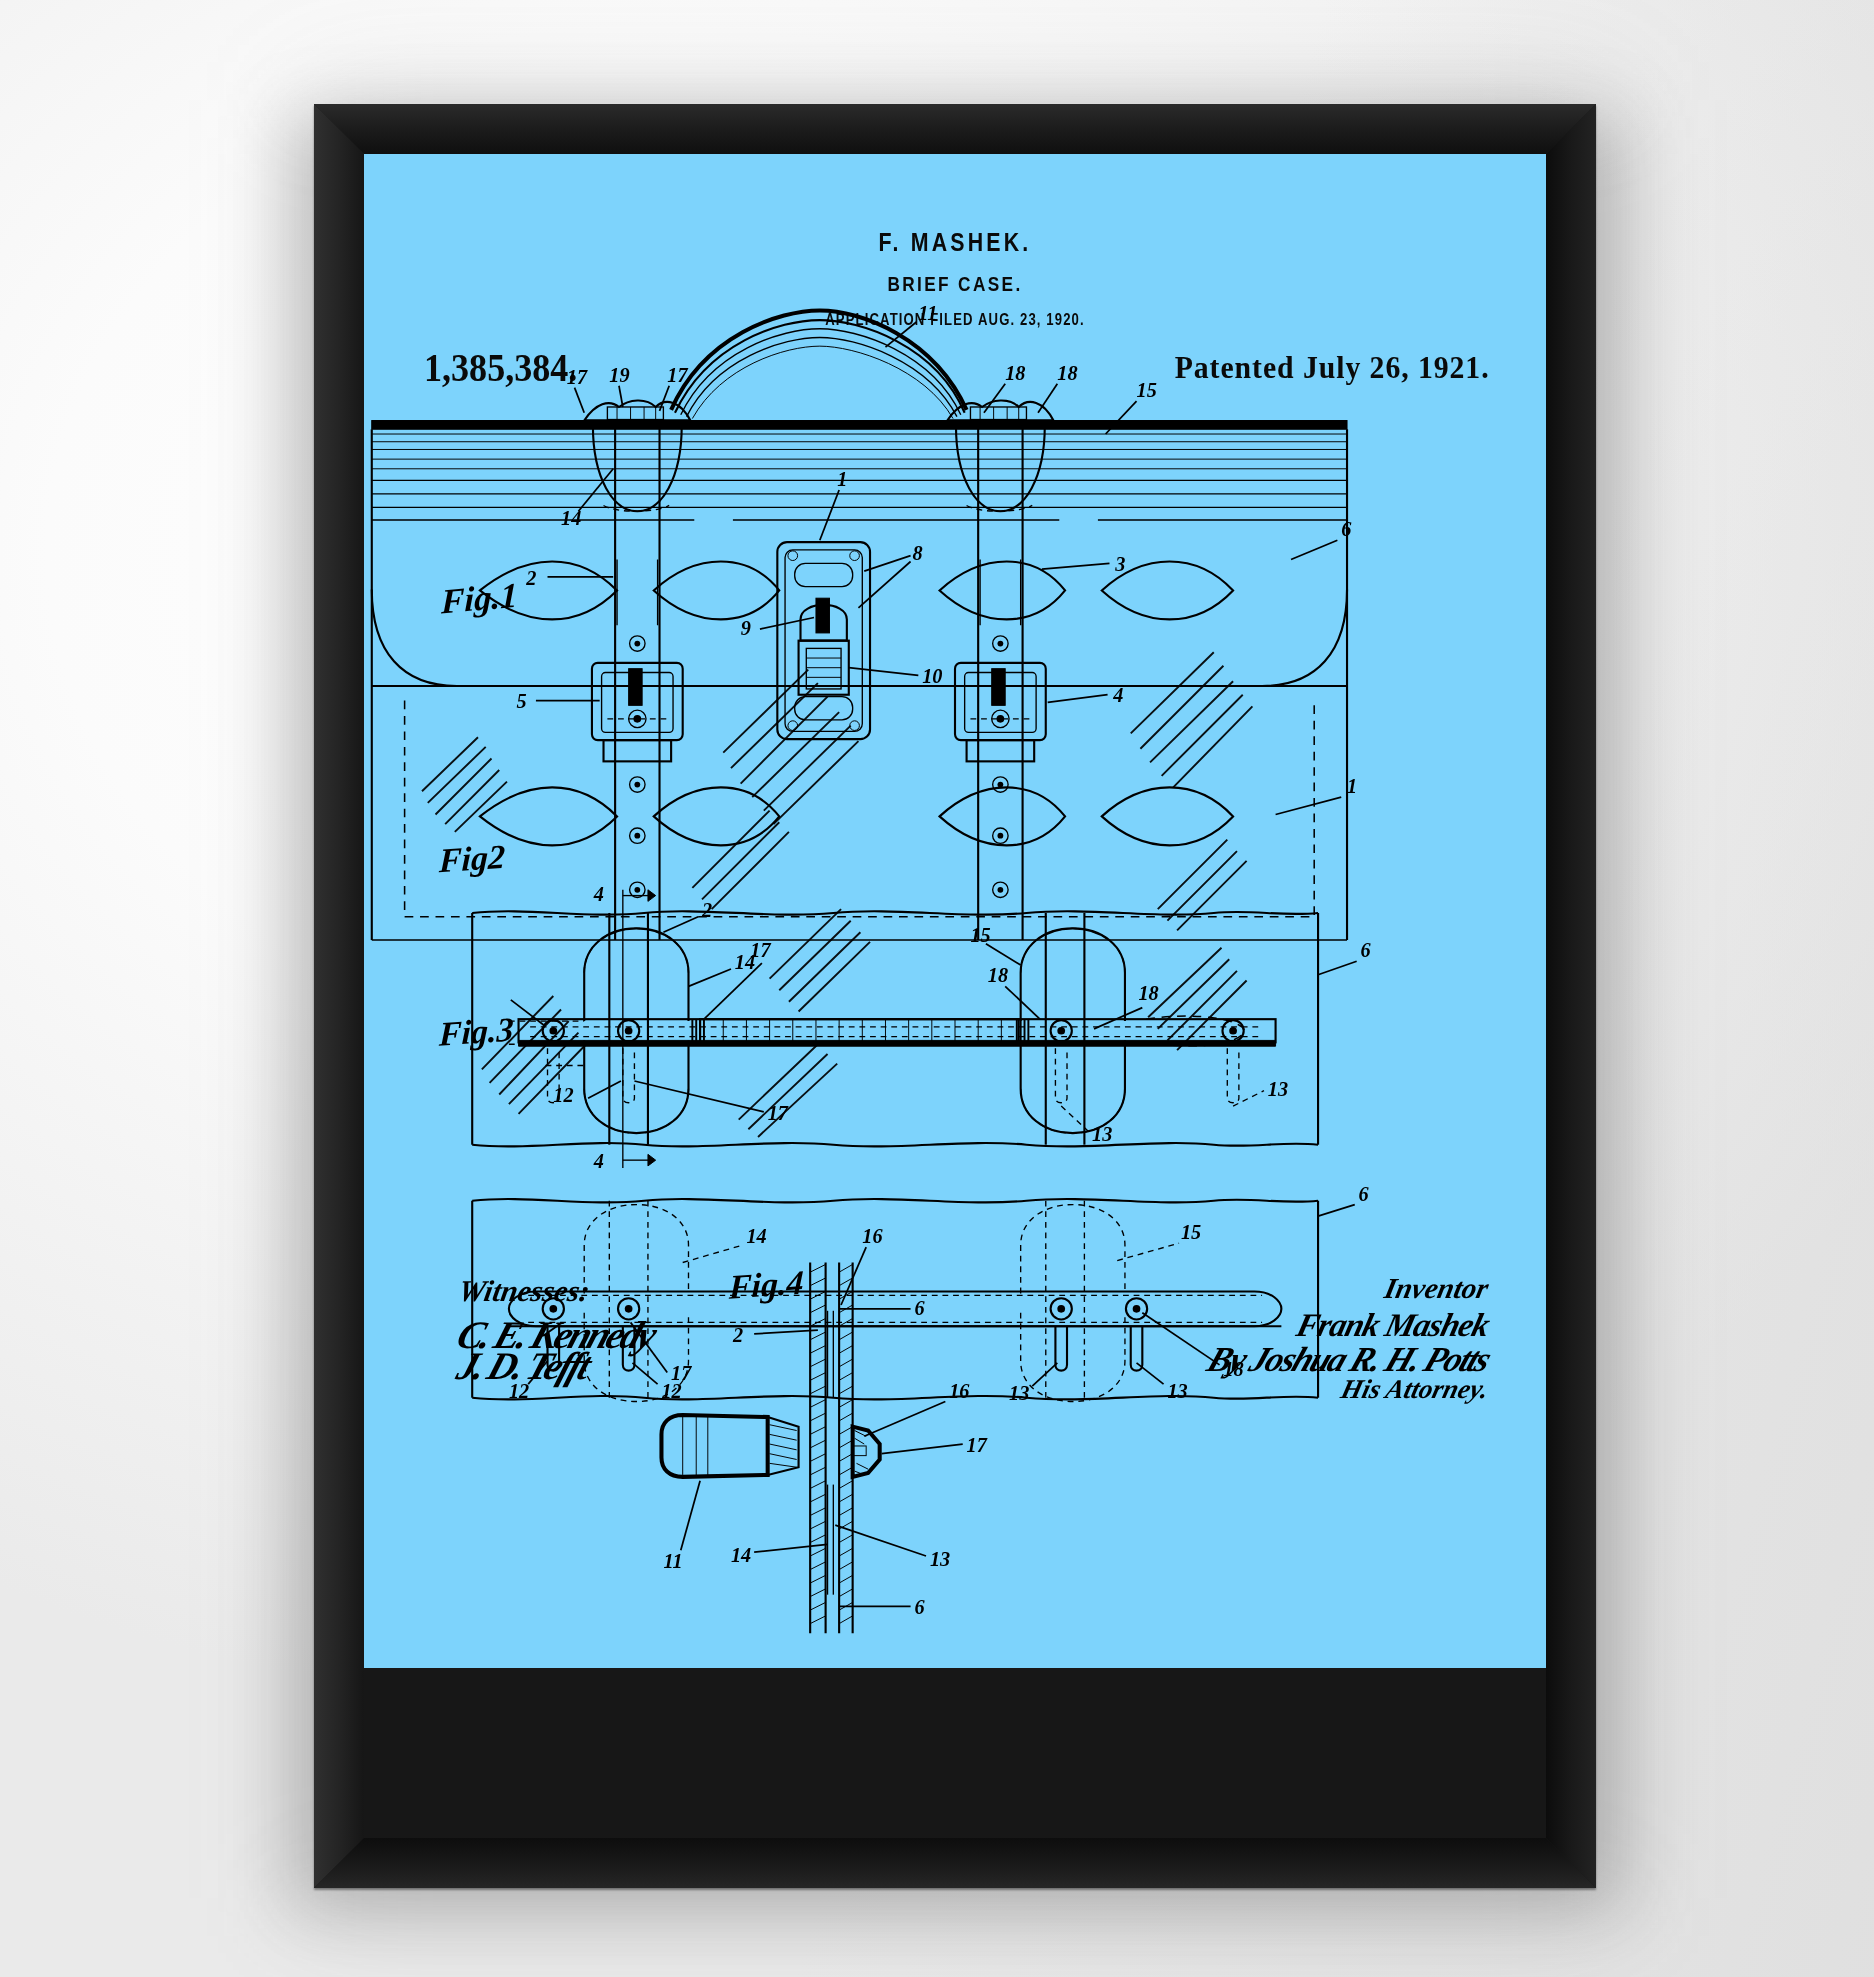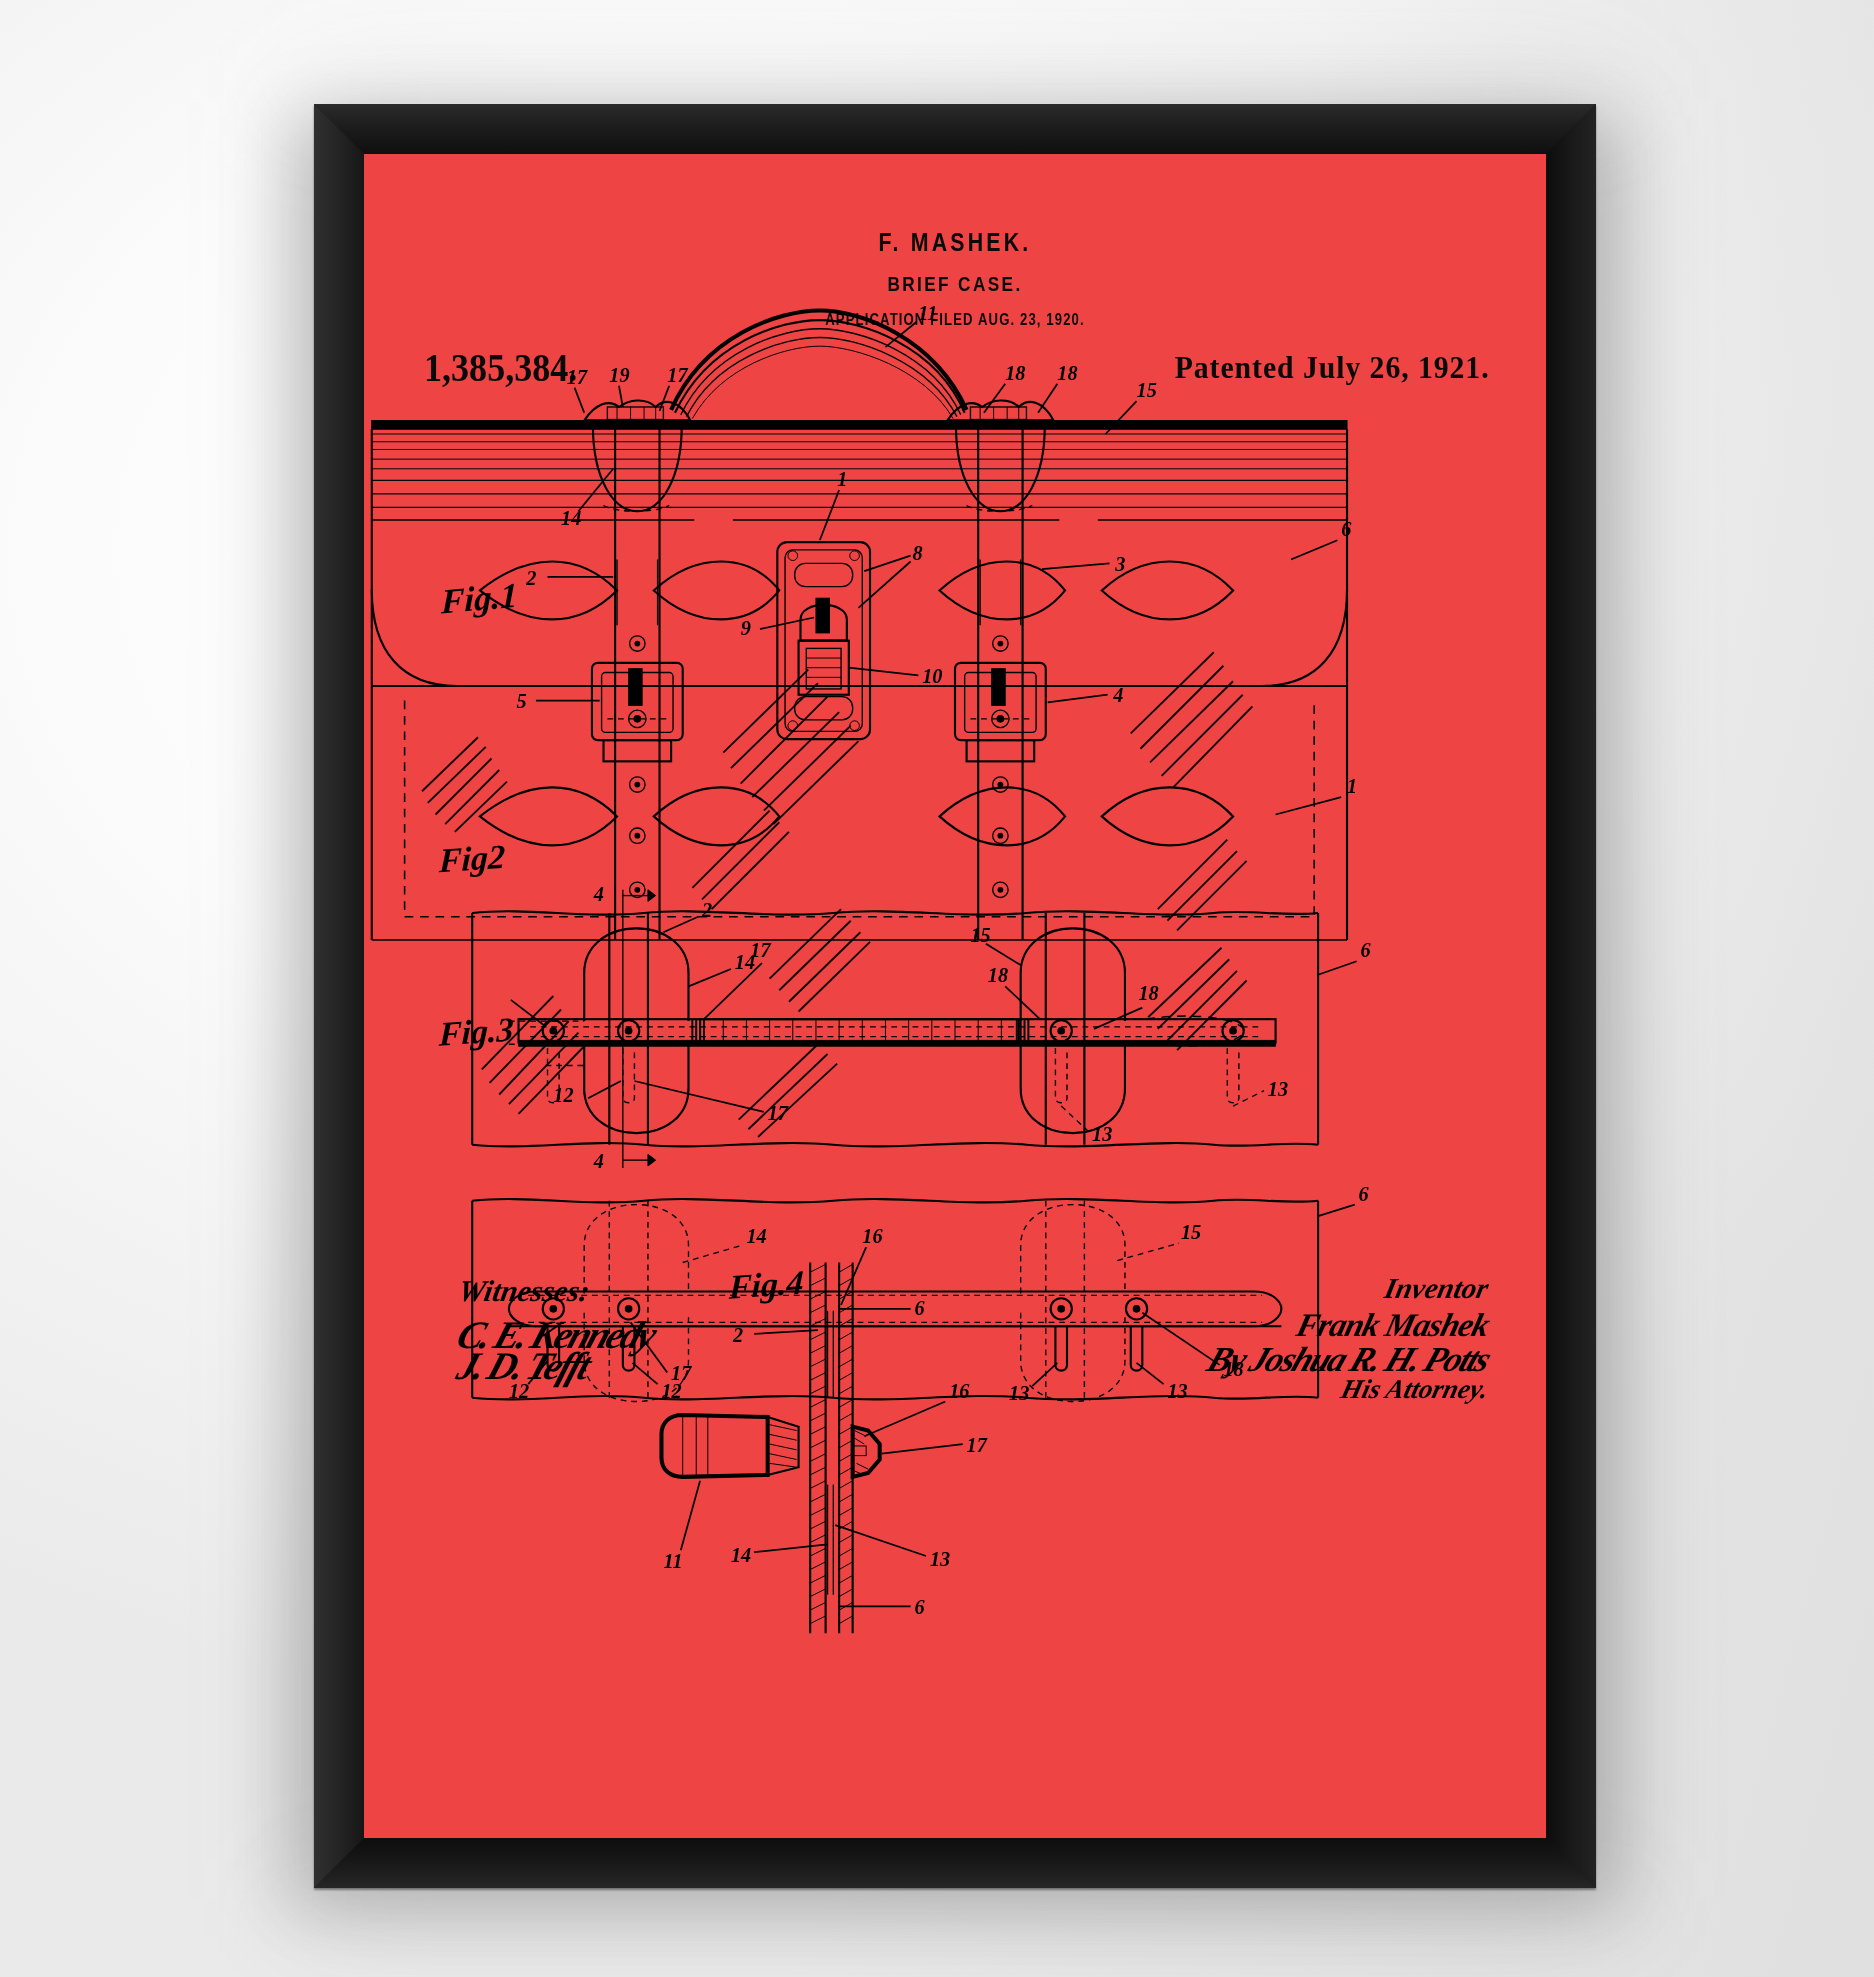--- a/index.html
+++ b/index.html
@@ -81,22 +81,22 @@
     background: linear-gradient(180deg, #0d0d0d 0%, #1a1a1a 55%, #262626 100%);
     clip-path: polygon(50px 0, calc(100% - 50px) 0, 100% 100%, 0 100%);
   }
 
   
   #print {
     position: absolute;
     left: 50px;
     top: 50px;
     width: 1182px;
-    height: 1684px;
-    background: #ef4444;
+    height: 1514px;
+    background: #7dd3fc;
     overflow: hidden;
   }
 
   
   .hdr {
     position: absolute;
     color: #0a0a0a;
     font-family: "Liberation Sans Narrow", "Liberation Sans", sans-serif;
     letter-spacing: 1px;
     white-space: nowrap;

